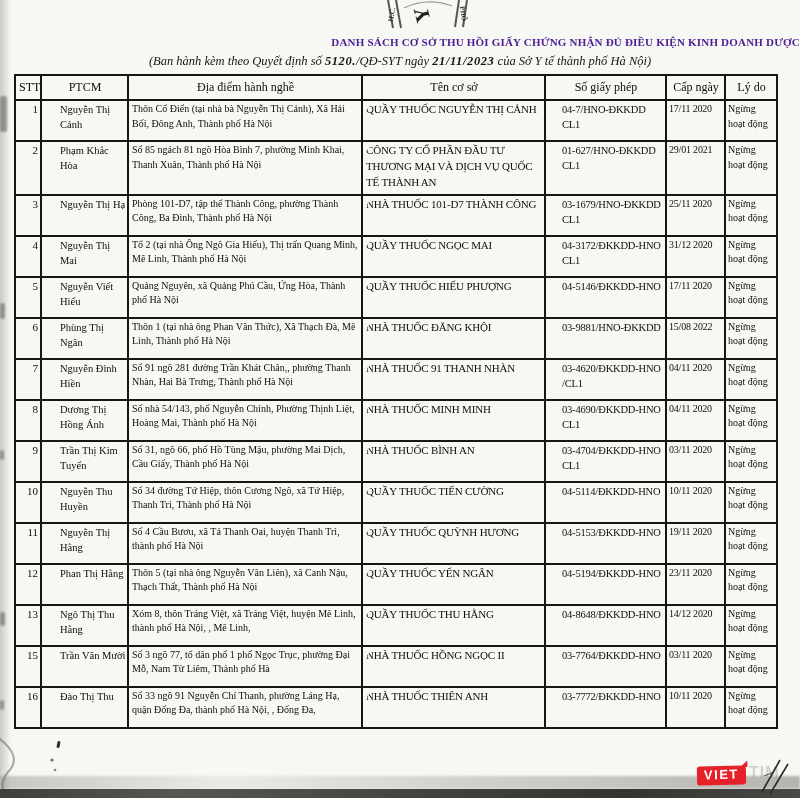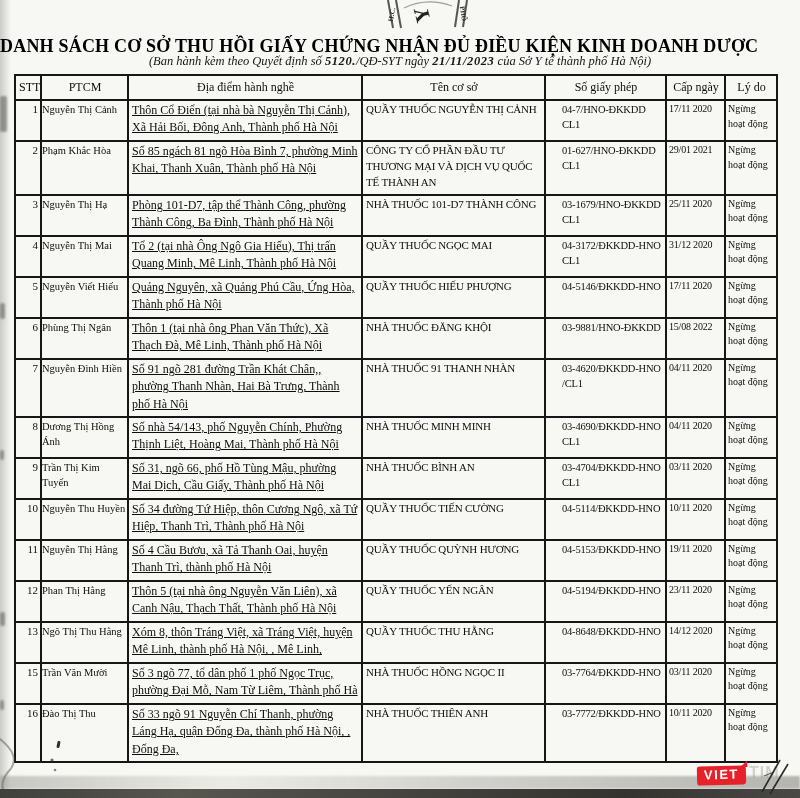--- a/index.html
+++ b/index.html
@@ -4,22 +4,22 @@
 <style>
   html,body { margin:0; padding:0; background:#e9e9e6; }
   .page {
     position:relative; width:800px; height:798px; overflow:hidden;
     background:#f7f7f3; color:#111;
     font-family:"Liberation Serif","DejaVu Serif",serif;
   }
   
   .doc-title {
     position:absolute; top:36px; left:0; width:100%;
-    text-align:left; font-weight:bold; font-size:18px; letter-spacing:.2px;
-    color:#000000;
+    text-align:right; font-weight:bold; font-size:11px; letter-spacing:.2px;
+    color:#4c1d95;
   }
   .doc-subtitle {
     position:absolute; top:54px; left:0; width:100%;
     text-align:center; font-style:italic; font-size:12.5px; color:#151515;
   }
   .handwritten { font-weight:bold; letter-spacing:.6px; }
   
   table.doc-table {
     position:absolute; left:14px; top:74px; width:762px;
     border-collapse:collapse; table-layout:fixed;
@@ -28,23 +28,23 @@
     border:2px solid #161616; vertical-align:top;
     padding:1px 3px 3px 3px; font-size:11px; line-height:1.45; color:#0e0e0e;
     overflow:hidden;
   }
   .doc-table thead th {
     font-weight:normal; text-align:center; font-size:12px;
     height:19px; padding:2px 2px 2px 3px; vertical-align:middle; white-space:nowrap;
   }
   .doc-table tbody tr { height:41px; }
   td.c-stt   { text-align:right; padding-right:2px; padding-left:1px; }
-  td.c-ptcm  { font-size:10.5px; padding-left:0; padding-right:1px; }
-  td.c-address { font-size:12px;text-decoration:underline; }
-  td.c-facility { font-size:11px; letter-spacing:-.2px; }
+  td.c-ptcm  { font-size:10.5px; padding-left:18px; padding-right:1px; }
+  td.c-address { font-size:10px; }
+  td.c-facility { font-size:11px; letter-spacing:-.2px;border-radius:19px; }
   td.c-license  { font-size:10.5px; letter-spacing:-.2px; padding-left:16px; padding-right:1px; }
   td.c-date  { font-size:10px; white-space:nowrap; padding-left:2px; padding-right:14px; letter-spacing:-.2px; }
   td.c-reason{ font-size:10px; padding-left:2px; padding-right:8px; }
   
   .edge-left {
     position:absolute; left:0; top:0; width:11px; height:100%; pointer-events:none;
     background:linear-gradient(90deg, rgba(45,45,42,.22), rgba(45,45,42,0));
   }
   .smudge { position:absolute; background:#4a4a46; opacity:.5; filter:blur(1.3px); border-radius:2px; }
   .sm1 { left:0; top:96px;  width:7px; height:36px; }

